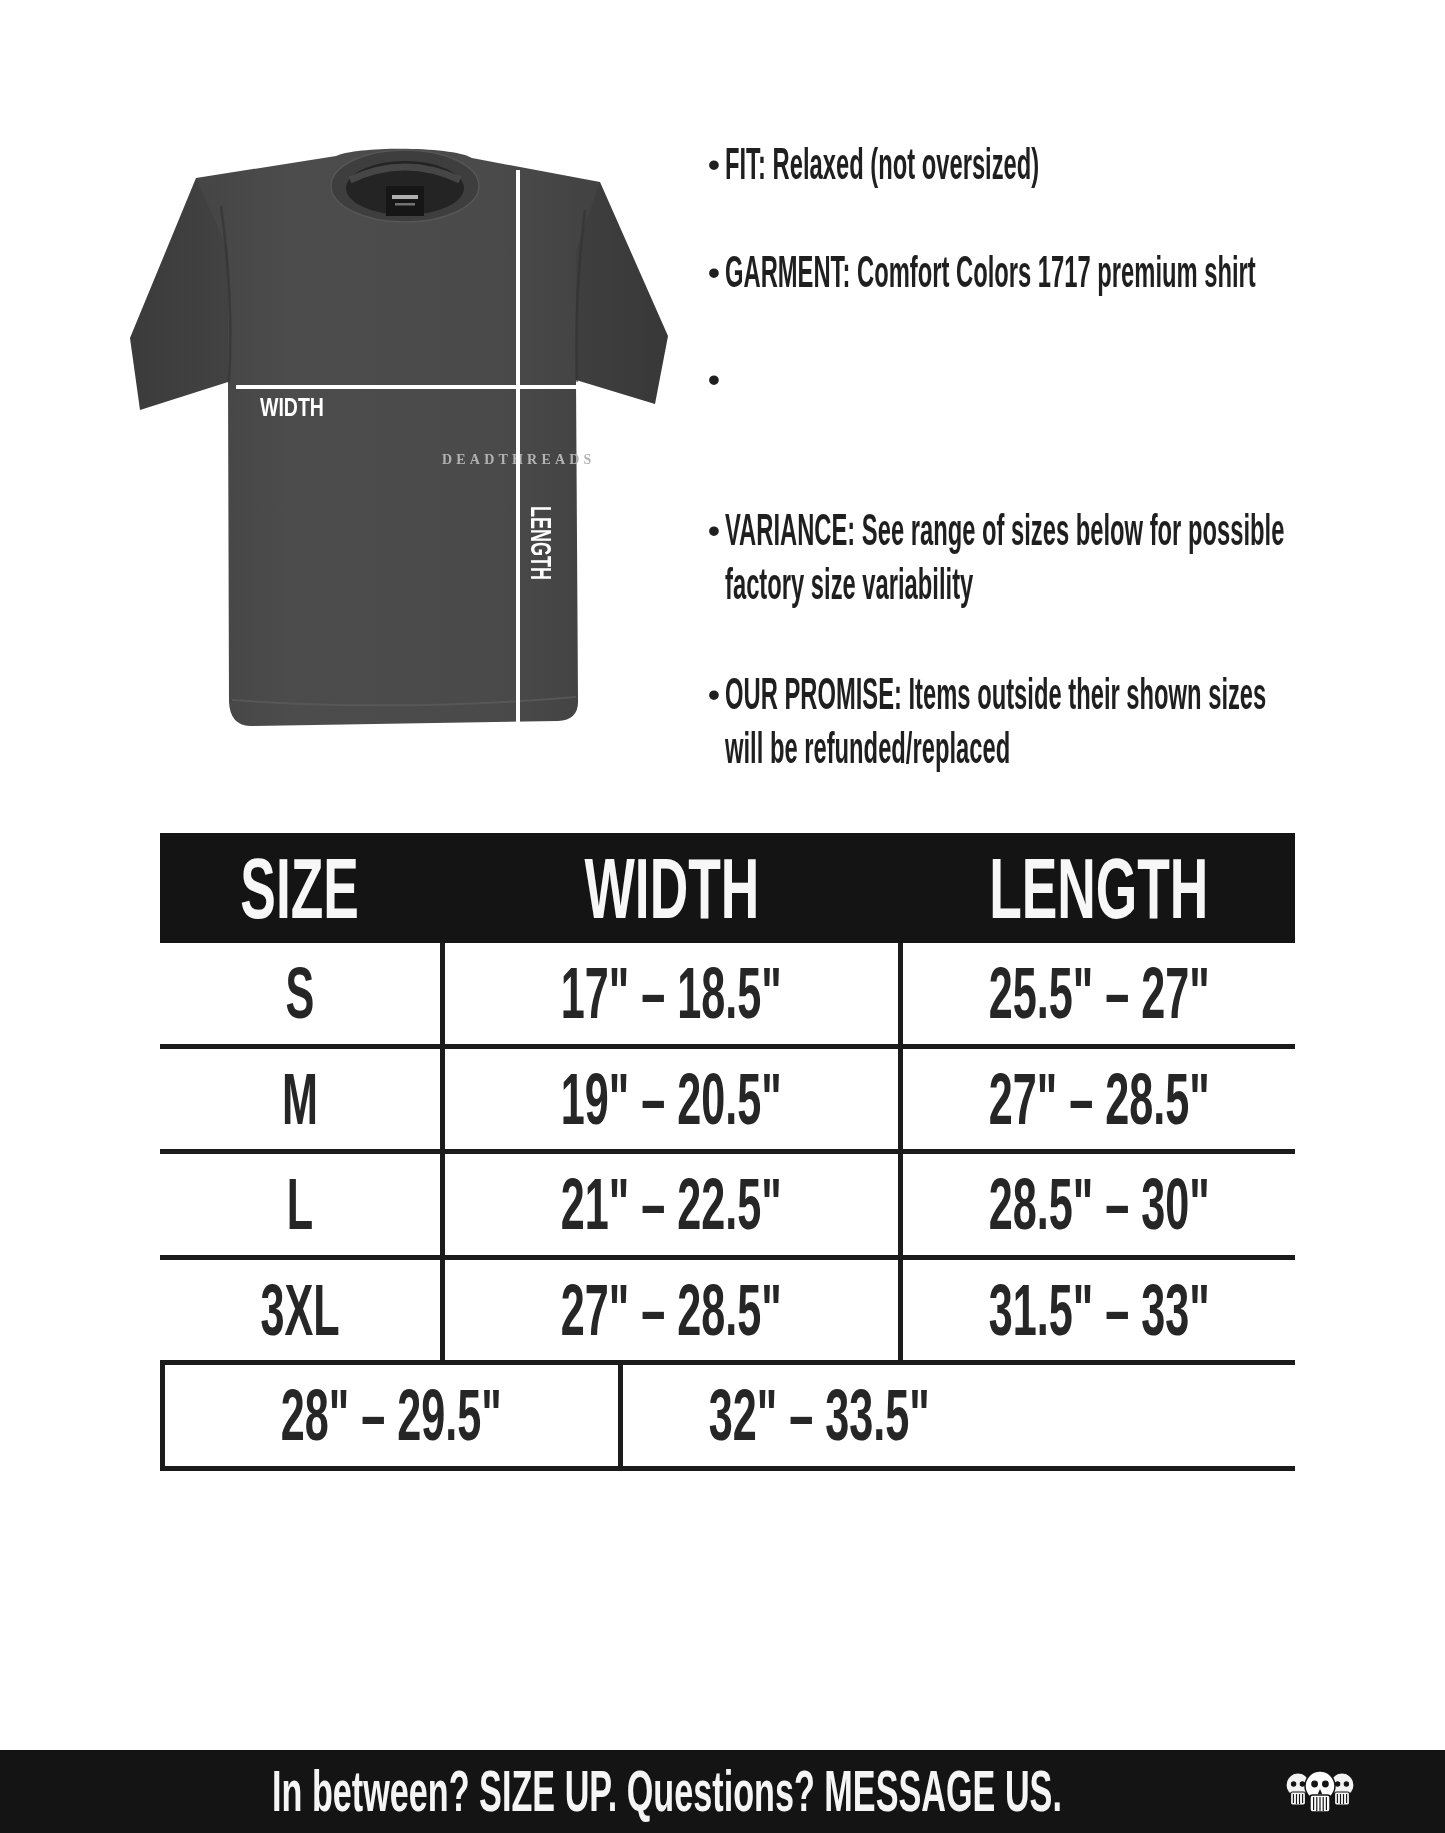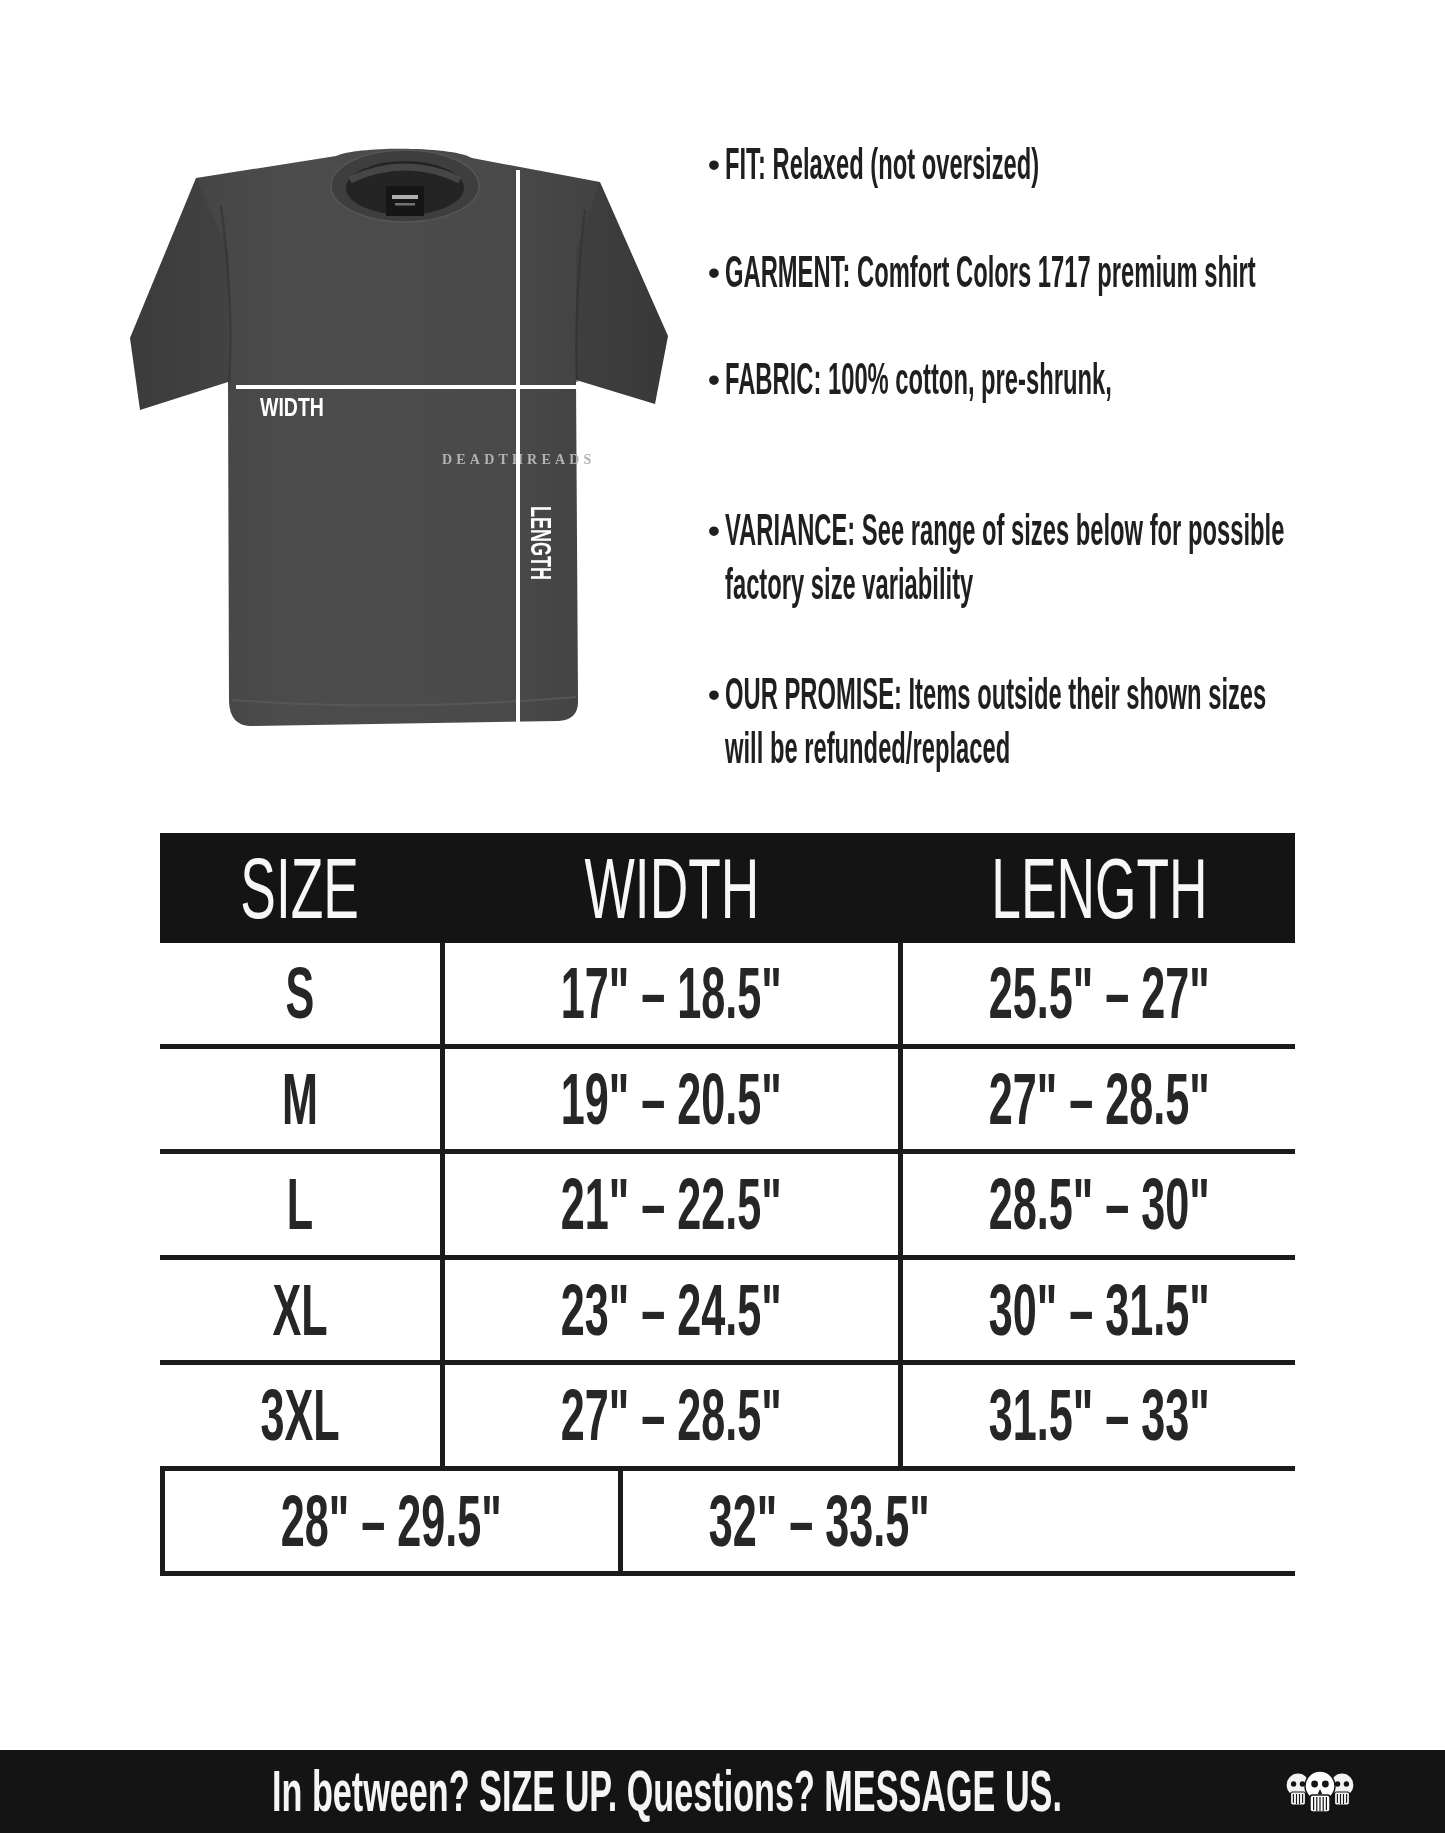--- a/index.html
+++ b/index.html
@@ -26,21 +26,21 @@
   
   .bullet{position:absolute;left:708px;color:#1f1f1f;font-weight:700;font-size:44px;}
   .bullet .dot{position:absolute;left:0;top:0;line-height:54px;font-size:34px;}
   .btxt{margin-left:17px;}
   .bl{display:block;height:54px;line-height:54px;}
 
   
   .table{position:absolute;left:160px;top:833px;width:1135px;}
   .thead{display:flex;height:110px;background:#141414;align-items:center;}
   .hcell{display:flex;align-items:center;justify-content:center;color:#f7f7f7;
-         font-weight:400;font-size:86px;}
+         font-weight:700;font-size:86px;}
   .hcell .condc{transform:scaleX(0.62);}
   .c-size{width:280px;}
   .c-width{width:463px;}
   .c-length{width:392px;}
   .trow{display:flex;height:100.5px;border-bottom:5px solid #1b1b1b;align-items:stretch;}
   .cell{display:flex;align-items:center;justify-content:center;color:#262626;
         font-weight:700;font-size:72px;}
   .trow .c-width{border-left:5px solid #1b1b1b;border-right:5px solid #1b1b1b;box-sizing:border-box;}
 
   
@@ -103,21 +103,20 @@
     <div class="bullet" style="top:245px;">
       <span class="dot">•</span>
       <div class="btxt">
           <span class="bl"><span class="cond">GARMENT: Comfort Colors 1717 premium shirt</span></span>
         </div>
     </div>
 
     <div class="bullet" style="top:352px;">
       <span class="dot">•</span>
       <div class="btxt">
-        <span class="bl"><span class="cond">FABRIC: 100% cotton, pre-shrunk,</span></span>
       </div>
     </div>
 
     <div class="bullet" style="top:503px;">
       <span class="dot">•</span>
       <div class="btxt">
         <span class="bl"><span class="cond">VARIANCE: See range of sizes below for possible</span></span>
         <span class="bl"><span class="cond">factory size variability</span></span>
       </div>
     </div>
@@ -168,31 +167,20 @@
     </div>
     <div class="trow">
       <div class="cell c-size">
           <span class="condc">L</span>
         </div>
       <div class="cell c-width">
           <span class="condc">21" – 22.5"</span>
         </div>
       <div class="cell c-length">
           <span class="condc">28.5" – 30"</span>
-        </div>
-    </div>
-    <div class="trow">
-      <div class="cell c-size">
-          <span class="condc">XL</span>
-        </div>
-      <div class="cell c-width">
-          <span class="condc">23" – 24.5"</span>
-        </div>
-      <div class="cell c-length">
-          <span class="condc">30" – 31.5"</span>
         </div>
     </div>
     <div class="trow">
       <div class="cell c-size">
           <span class="condc">3XL</span>
         </div>
       <div class="cell c-width">
           <span class="condc">27" – 28.5"</span>
         </div>
       <div class="cell c-length">

